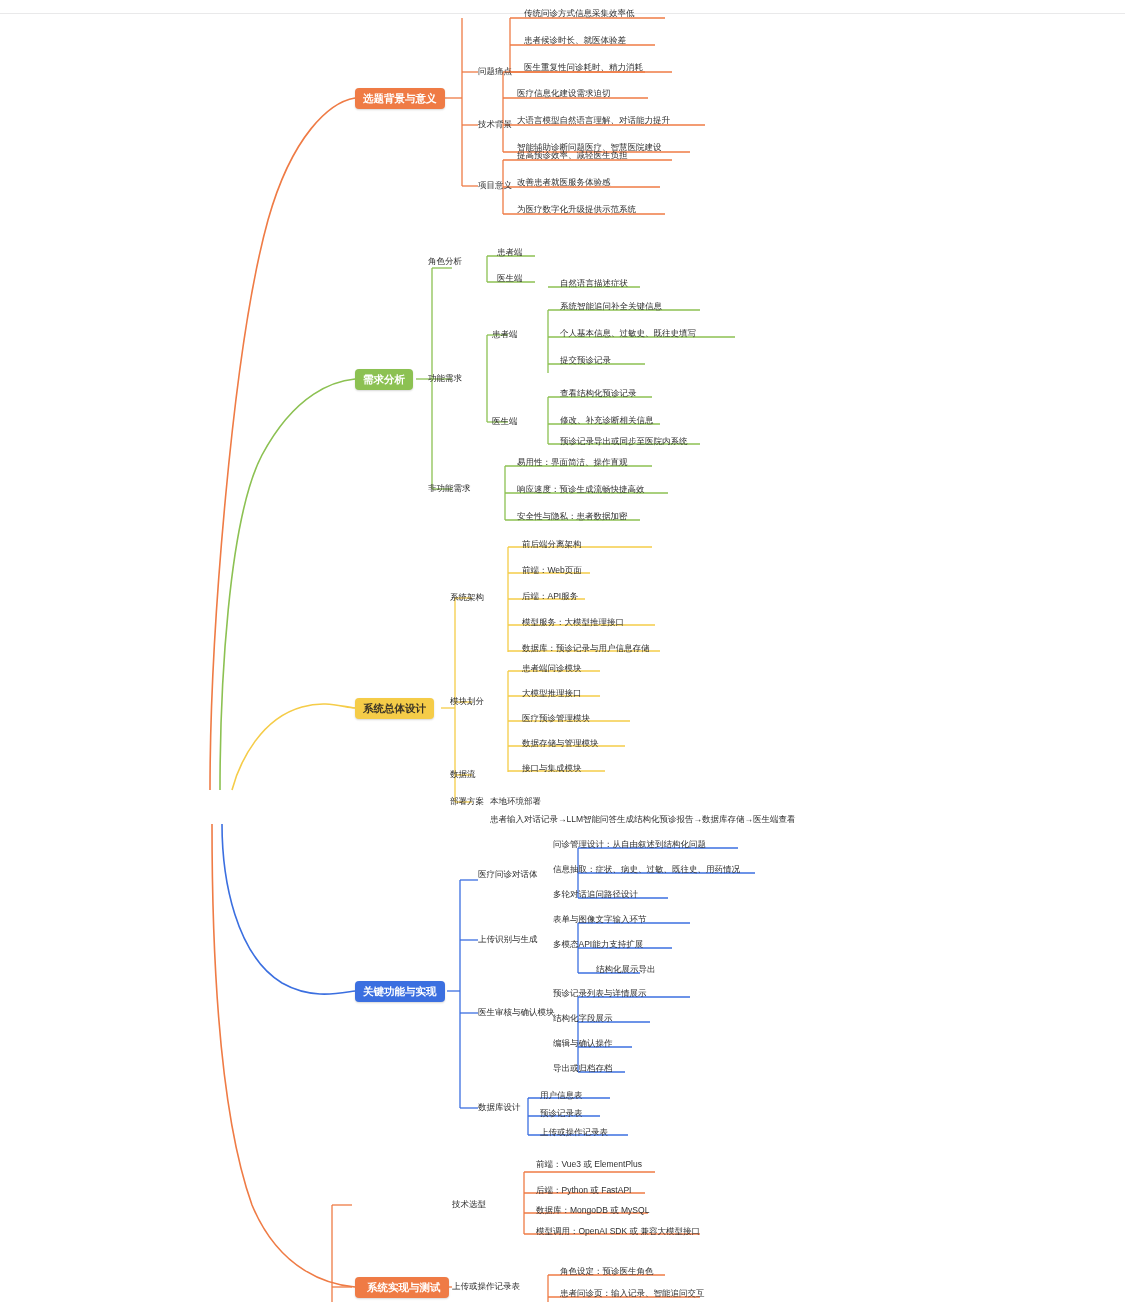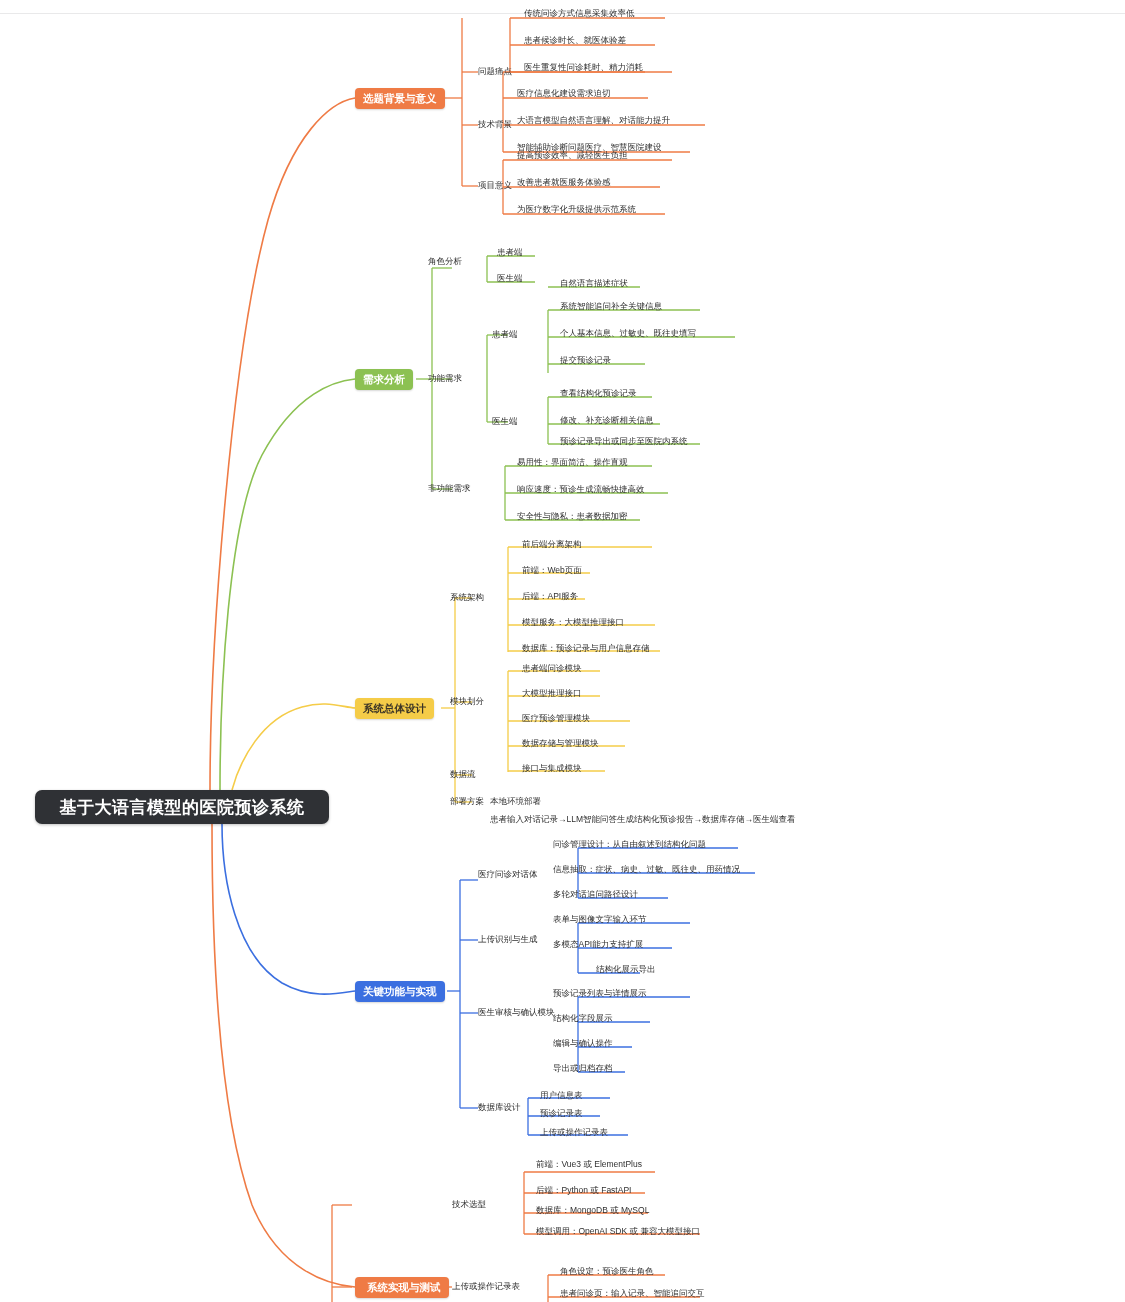--- a/index.html
+++ b/index.html
@@ -204,21 +204,20 @@
     <line x1="524" y1="1172" x2="655" y2="1172" stroke="#ef7b45" stroke-width="1.3"></line>
     <line x1="524" y1="1193" x2="645" y2="1193" stroke="#ef7b45" stroke-width="1.3"></line>
     <line x1="524" y1="1213" x2="648" y2="1213" stroke="#ef7b45" stroke-width="1.3"></line>
     <line x1="524" y1="1234" x2="700" y2="1234" stroke="#ef7b45" stroke-width="1.3"></line>
 
     <line x1="548" y1="1275" x2="548" y2="1302" stroke="#ef7b45" stroke-width="1.3"></line>
     <line x1="548" y1="1275" x2="665" y2="1275" stroke="#ef7b45" stroke-width="1.3"></line>
     <line x1="548" y1="1297" x2="700" y2="1297" stroke="#ef7b45" stroke-width="1.3"></line>
   </svg>
 
-  <div id="root-node">基于大语言模型的医院预诊系统</div>
 
   <div class="branch-node" style="left:355px; top:88px; background:#ef7b45;">选题背景与意义</div>
 
   <div class="branch-node" style="left:355px; top:369px; background:#8cc152;">需求分析</div>
 
   <div class="branch-node dark-text" style="left:355px; top:698px; background:#f5cc48;">系统总体设计</div>
 
   <div class="branch-node" style="left:355px; top:981px; background:#3b6fe0;">关键功能与实现</div>
 
   <div class="branch-node" style="left:355px; top:1277px; background:#ef7b45;padding-left:12px;">系统实现与测试</div>

